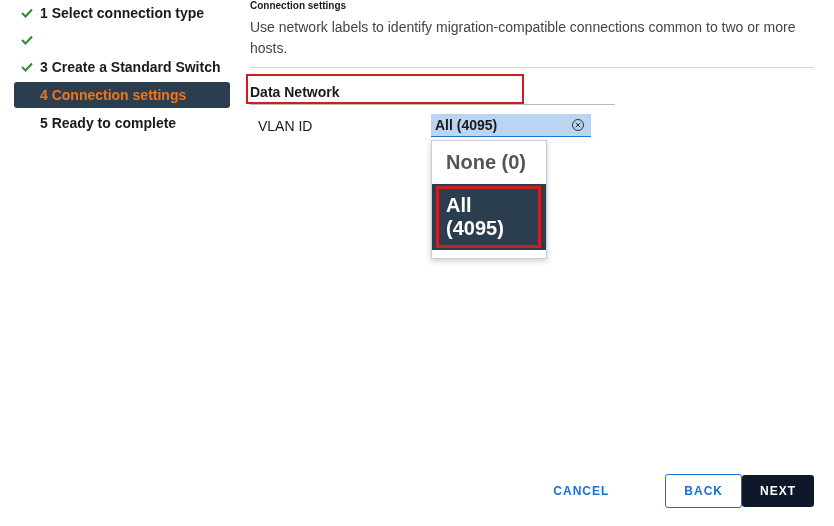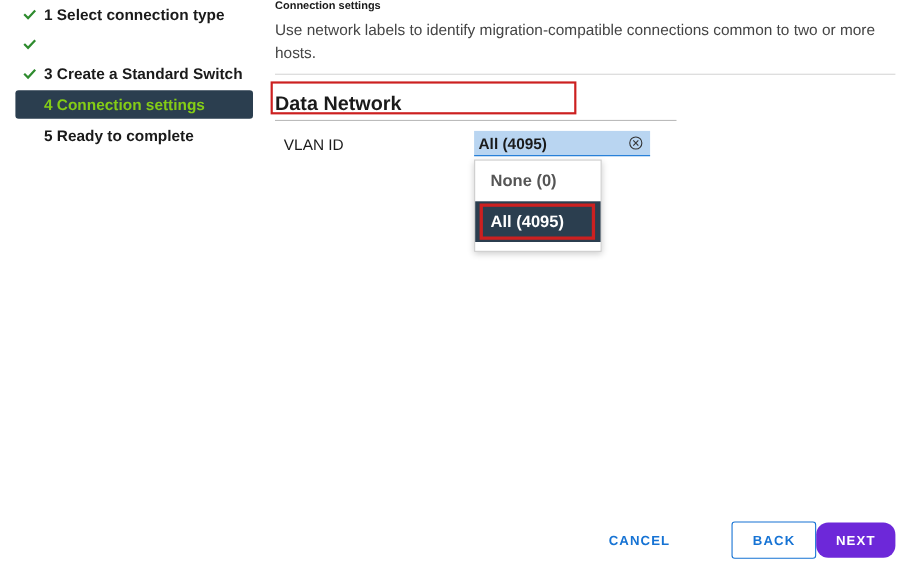--- a/index.html
+++ b/index.html
@@ -31,21 +31,21 @@
       border-radius: 3px;
       margin-bottom: 2px;
     }
     .step .check {
       width: 14px;
       display: inline-flex;
       flex-shrink: 0;
     }
     .step.active {
       background: #2b3e4f;
-      color: #84cc16;
+      color: #f97316;
     }
     .step.active .check { visibility: hidden; }
     .step.future { color: #1a1a1a; font-weight: 600; }
     .step.future .check { visibility: hidden; }
     .content {
       flex: 1;
       padding-left: 20px;
     }
     .title {
       font-weight: 700;
@@ -78,21 +78,21 @@
     .form-row .value-area {
       flex: 1;
       display: flex;
       align-items: center;
       position: relative;
     }
     .input-text {
       border: none;
       border-bottom: 1px solid #bbb;
       padding: 4px 0;
-      font-size: 18px;
+      font-size: 14px;
       color: #1a1a1a;
       width: 365px;
       font-weight: 600;
     }
     .red-box-1 {
       position: absolute;
       border: 2px solid #cc2020;
       left: -4px;
       top: -6px;
       width: 278px;
@@ -128,21 +128,21 @@
       top: 26px;
       width: 116px;
       background: #fff;
       border: 1px solid #ccc;
       box-shadow: 0 2px 6px rgba(0,0,0,0.2);
       z-index: 100;
       padding-bottom: 8px;
     }
     .dropdown-option {
       padding: 10px 14px;
-      font-size: 15px;
+      font-size: 20px;
       color: #555;
       cursor: pointer;
     }
     .dropdown-option.selected {
       background: #2b3e4f;
       color: #fff;
       position: relative;
     }
     .red-box-2 {
       position: absolute;
@@ -173,24 +173,23 @@
     .btn-cancel {
       color: #1673d4;
     }
     .btn-back {
       color: #1673d4;
       border: 1px solid #1673d4;
       padding: 9px 18px;
       margin-left: 40px;
     }
     .btn-next {
-      background: #6d28d9;
+      background: #0f172a;
       color: #fff;
       padding: 9px 18px;
-      border-radius: 11px;
     }
   </style>
 </head>
 <body>
 
 <div class="layout">
   <nav class="sidebar">
     <div class="step">
       <span class="check">
         <svg width="14" height="14" viewBox="0 0 14 14">

